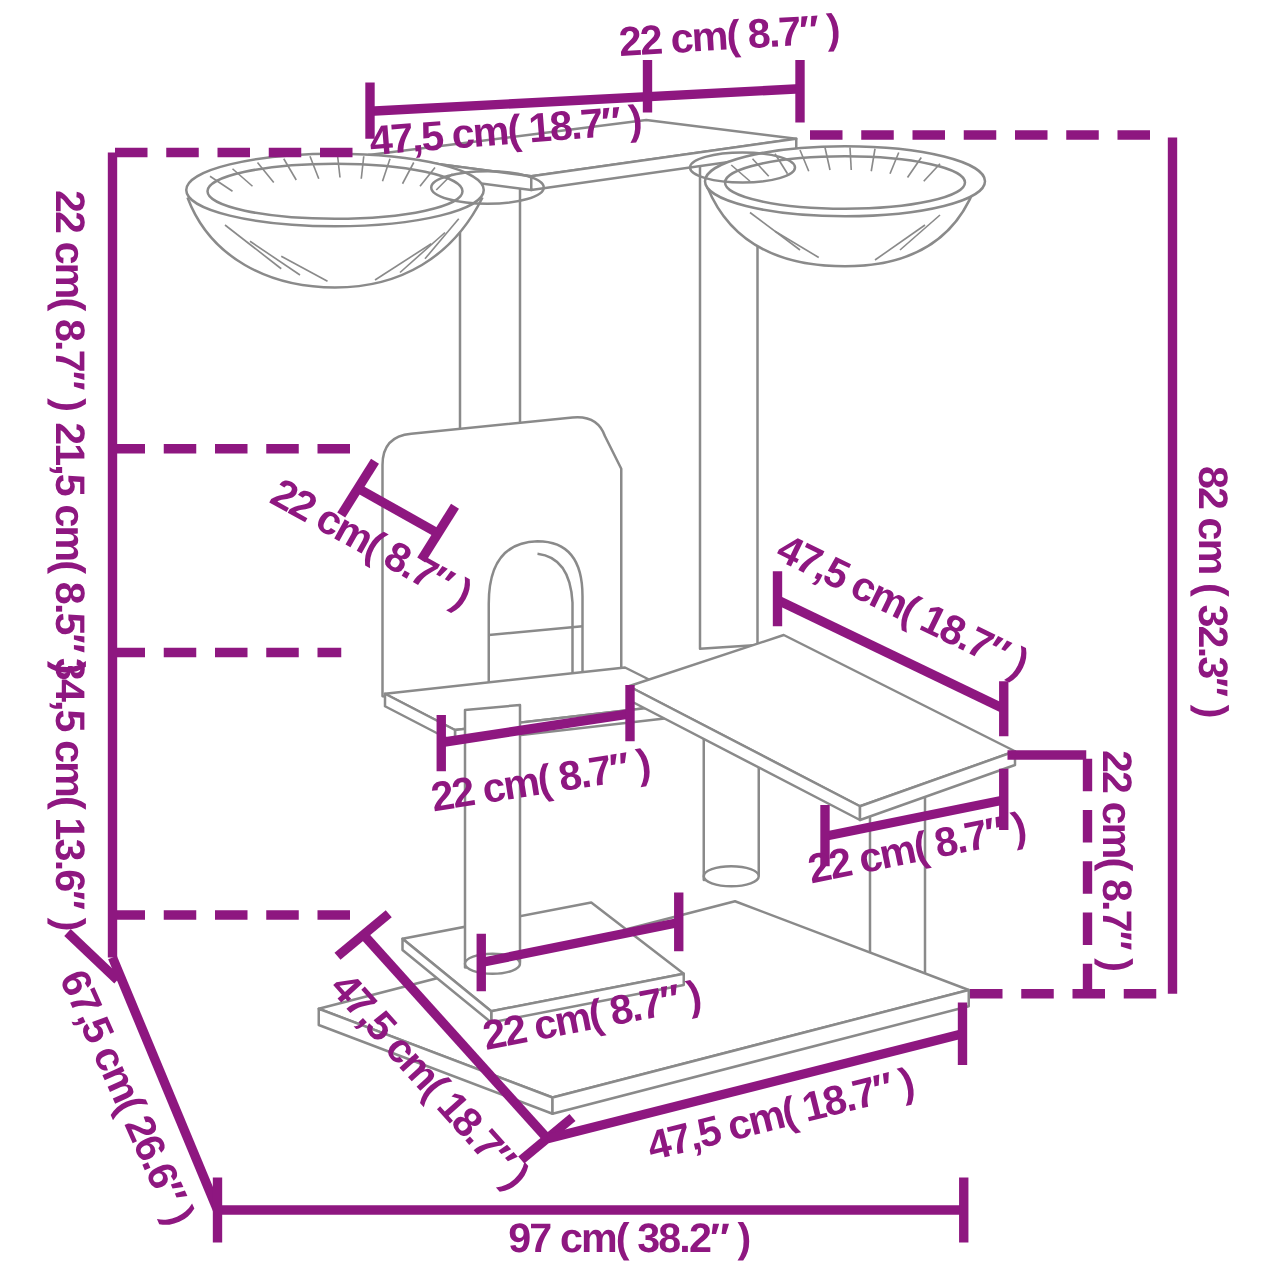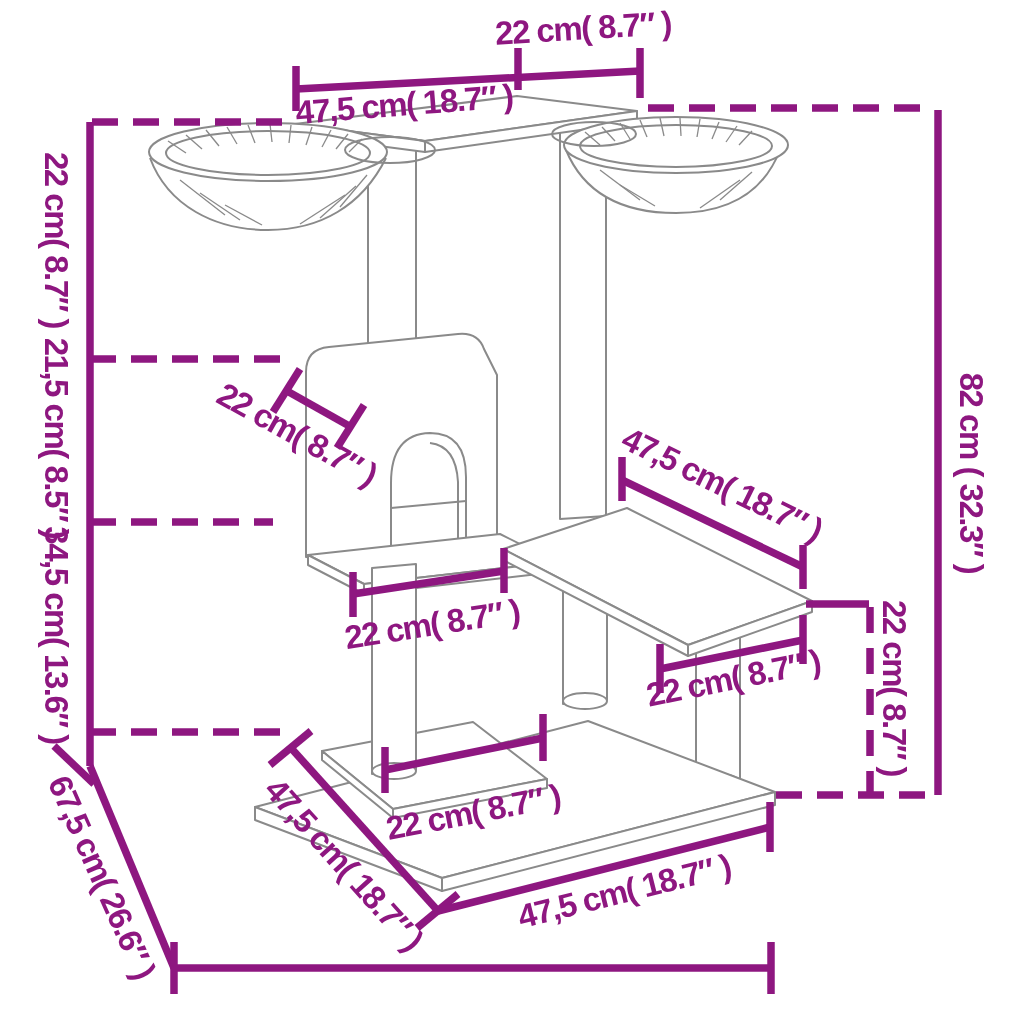--- a/index.html
+++ b/index.html
@@ -241,16 +241,17 @@
   <div class="dim-label" style="left:894px;top:688px;transform:translate(-50%,-50%) rotate(90deg);">22 cm( 8.7″ )</div>
 
   <div class="dim-label" style="left:971px;top:473px;transform:translate(-50%,-50%) rotate(90deg);">82 cm ( 32.3″ )</div>
 
   <div class="dim-label" style="left:102px;top:877px;transform:translate(-50%,-50%) rotate(66deg);">67,5 cm( 26.6″ )</div>
 
   <div class="dim-label" style="left:344px;top:864px;transform:translate(-50%,-50%) rotate(48deg);">47,5 cm( 18.7″ )</div>
 
   <div class="dim-label" style="left:624px;top:891px;transform:translate(-50%,-50%) rotate(-14deg);">47,5 cm( 18.7″ )</div>
 
+  <div class="dim-label" style="left:503px;top:990px;transform:translate(-50%,-50%);">97 cm( 38.2″ )</div>
 
   <div class="dim-label" style="left:473px;top:812px;transform:translate(-50%,-50%) rotate(-11deg);">22 cm( 8.7″ )</div>
 
 </div>
 
 </body></html>

